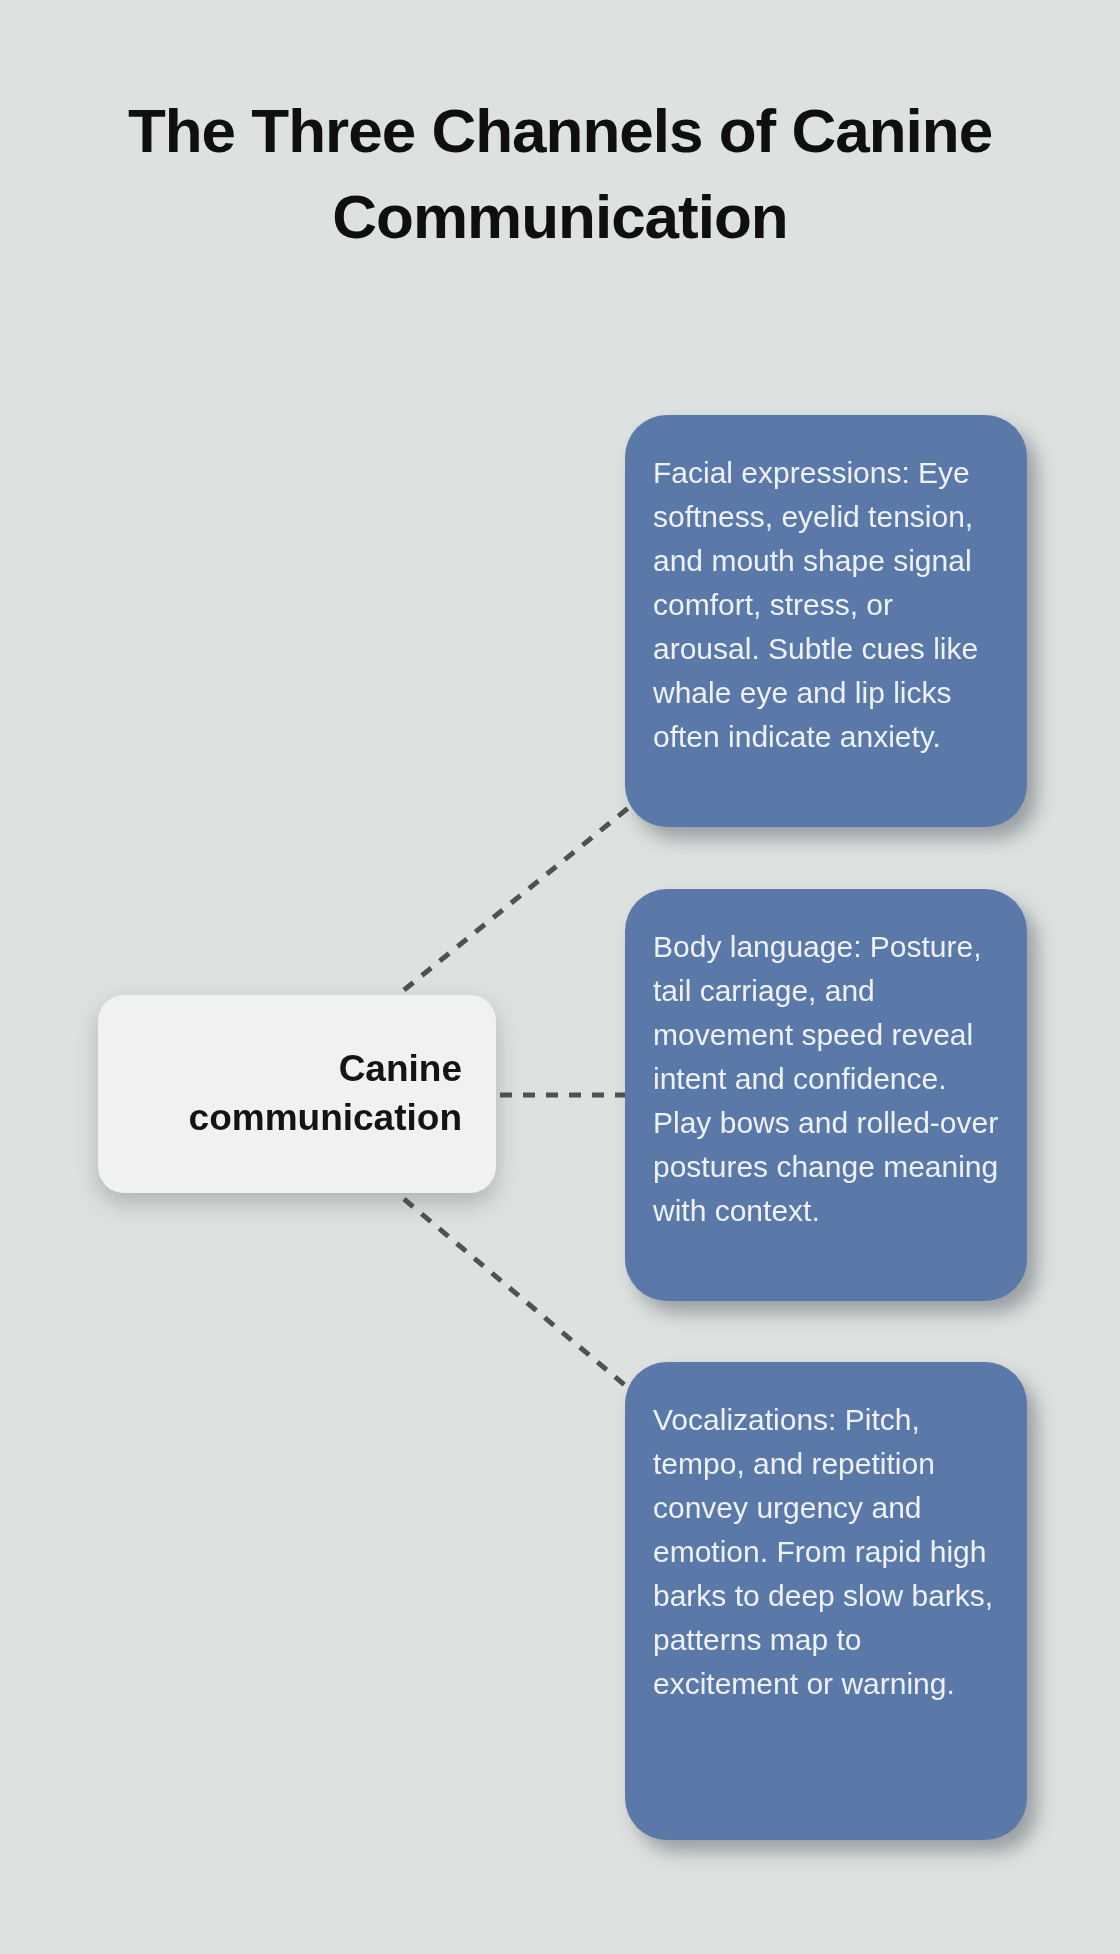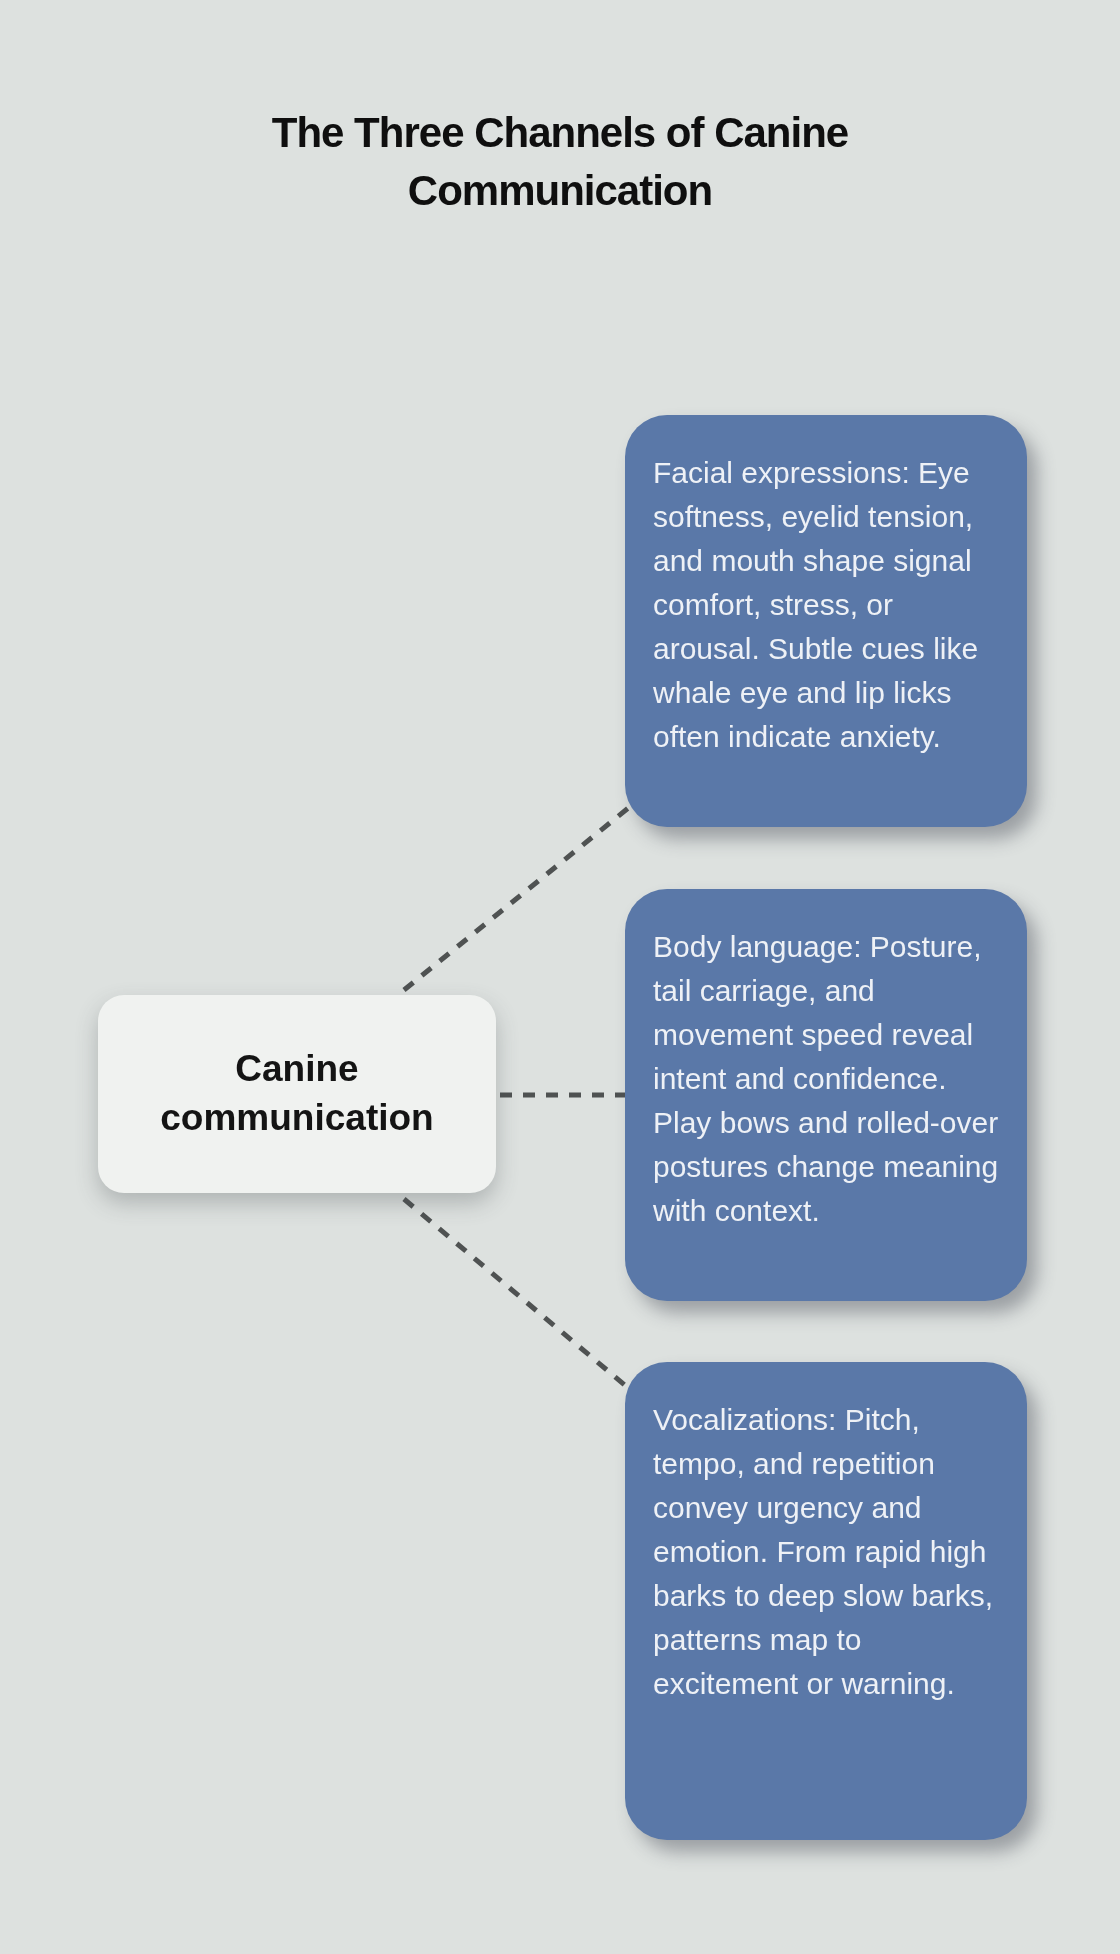--- a/index.html
+++ b/index.html
@@ -8,25 +8,25 @@
     position: relative;
     width: 1120px;
     height: 1954px;
     margin: 0 auto;
     background: #dde1df;
     overflow: hidden;
     font-family: "Liberation Sans", sans-serif;
   }
   .page-title {
     position: absolute;
-    top: 104px;
+    top: 88px;
     left: 0;
     width: 1120px;
     text-align: center;
-    font-size: 42px;
+    font-size: 62px;
     font-weight: 700;
     letter-spacing: -1px;
     line-height: 1.38;
     color: #0f0f0f;
     white-space: pre-line;
   }
   #connector-layer {
     position: absolute;
     top: 0; left: 0;
     width: 1120px; height: 1954px;
@@ -51,20 +51,21 @@
     justify-content: center;
     text-align: center;
     z-index: 2;
   }
   .center-node .label {
     font-size: 37px;
     font-weight: 700;
     line-height: 1.32;
     color: #141414;
     max-width: 330px;
+    text-align: right;
   }
   .branch-node {
     position: absolute;
     left: 625px;
     width: 402px;
     height: 412px;
     background: #5a78a8;
     border-radius: 42px;
     box-shadow: 10px 12px 18px rgba(75, 80, 90, 0.45);
     padding: 36px 26px 0 28px;

